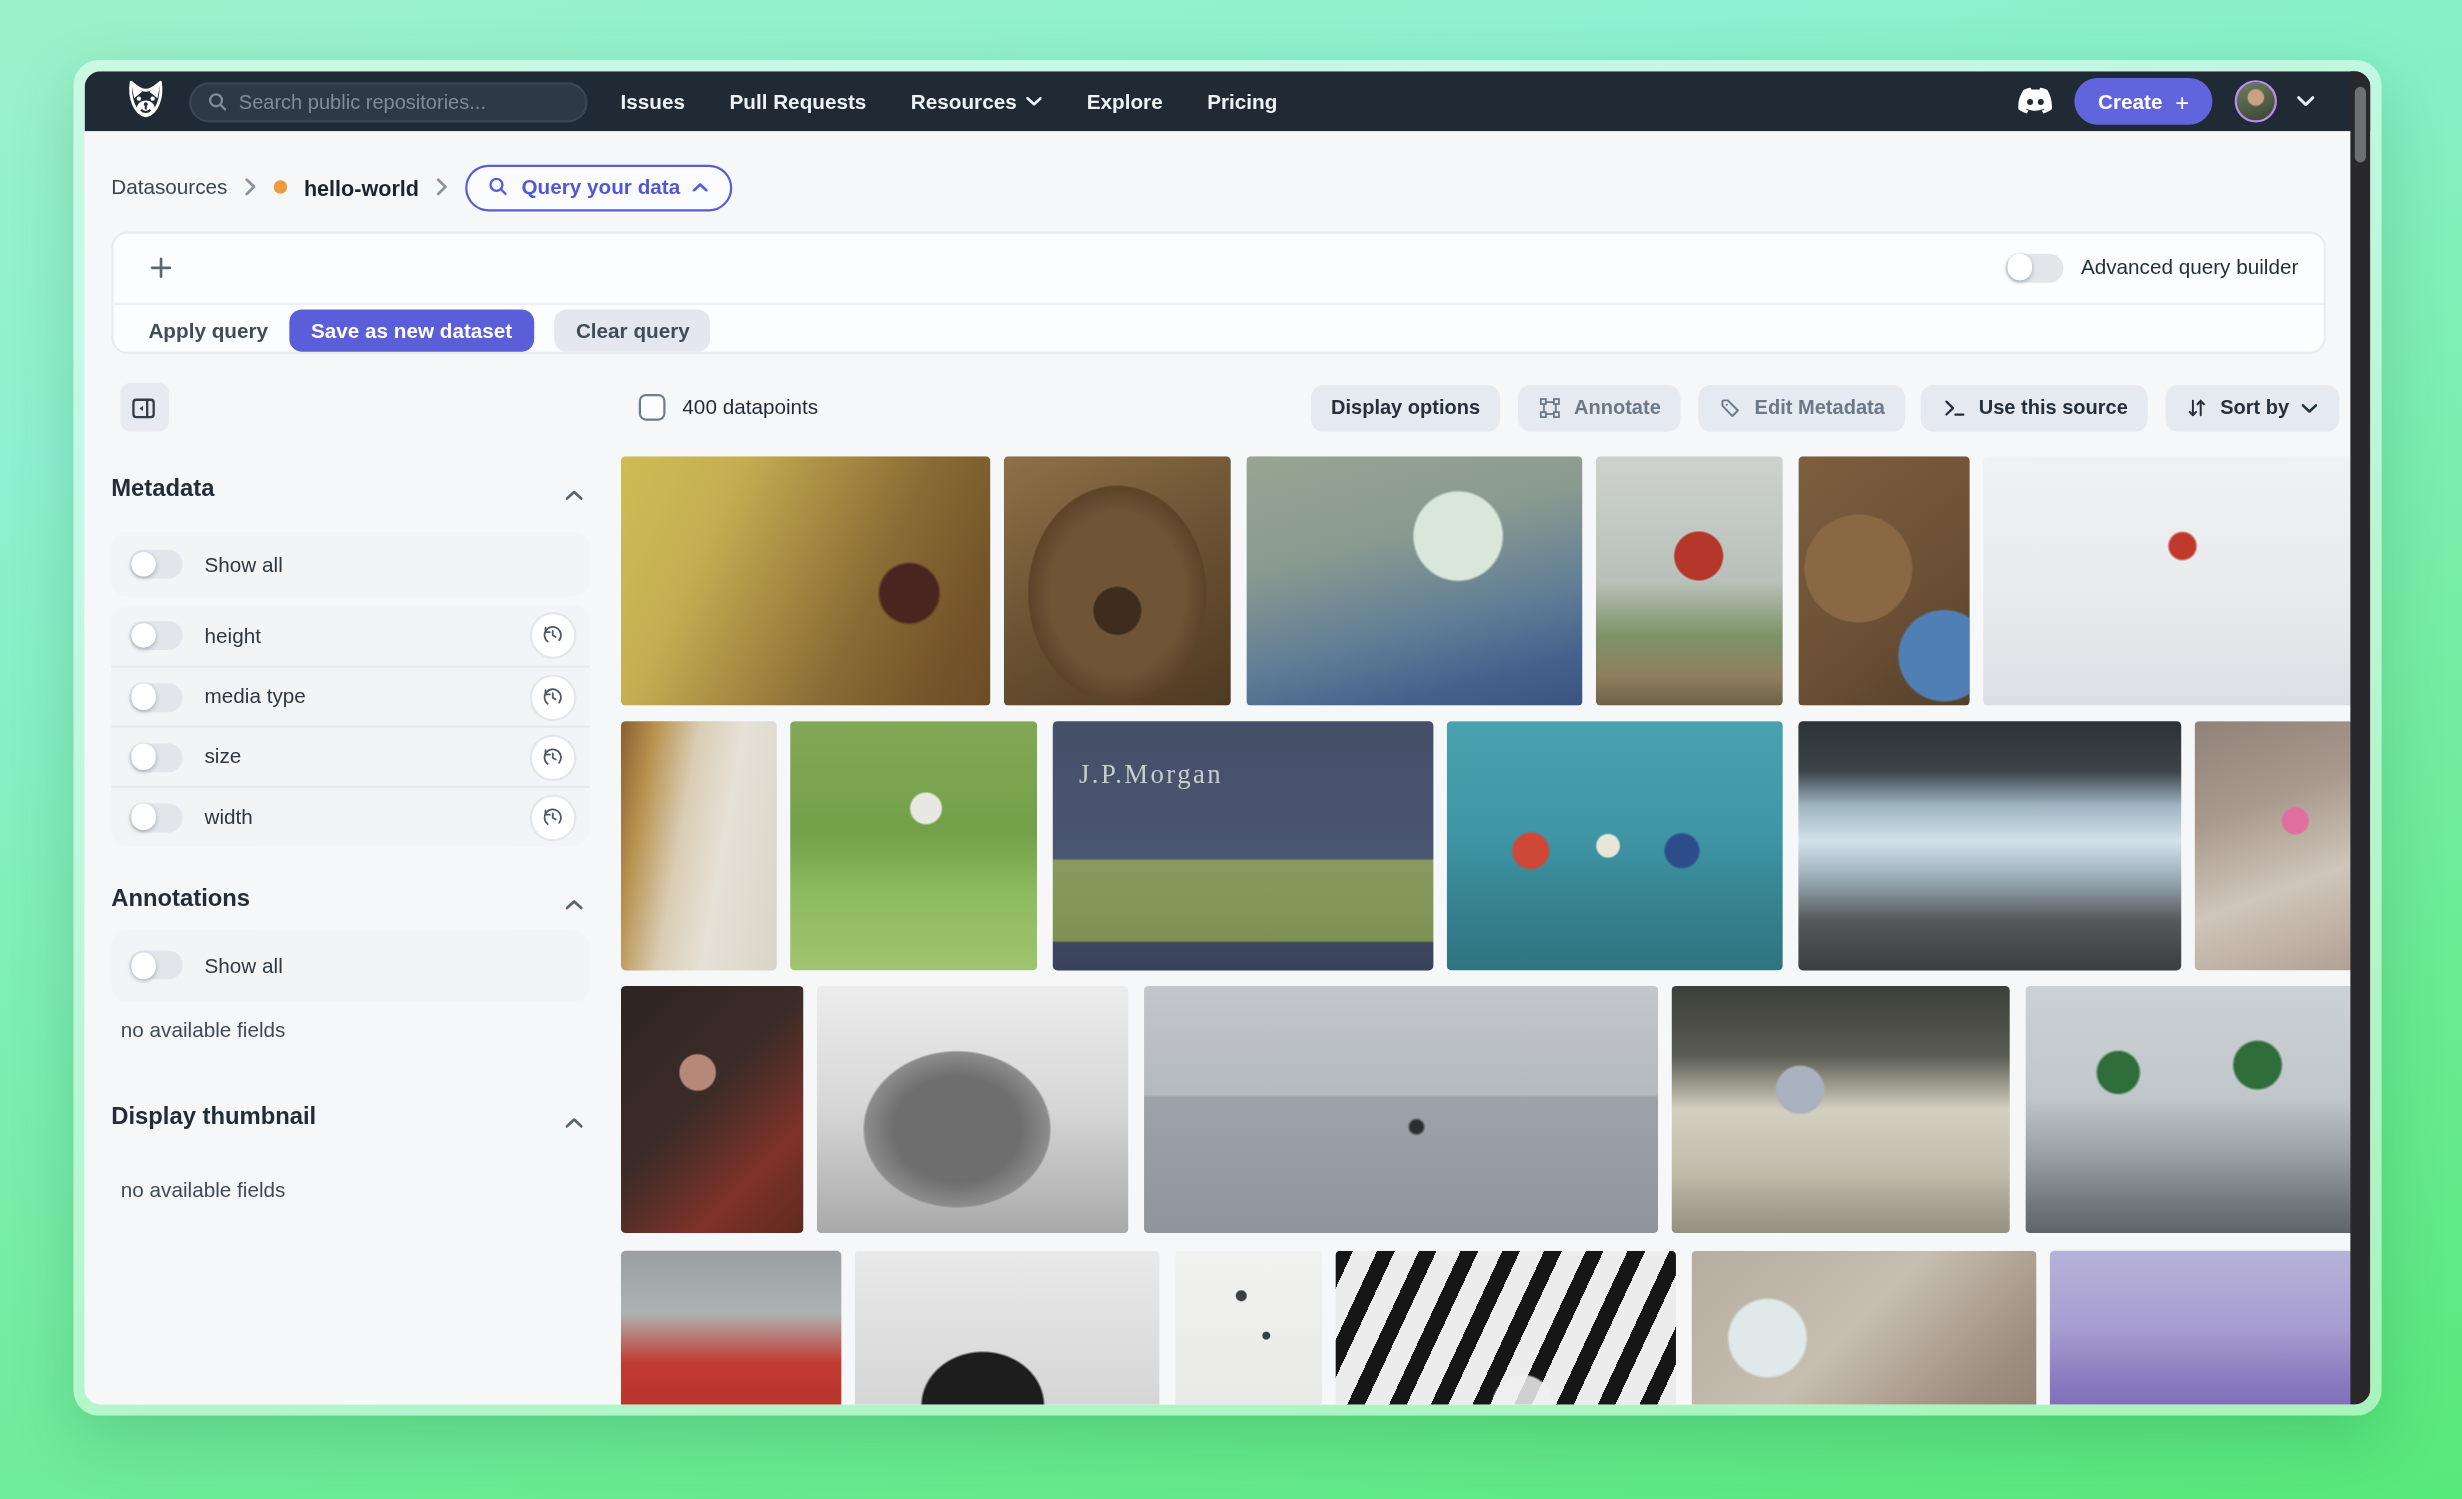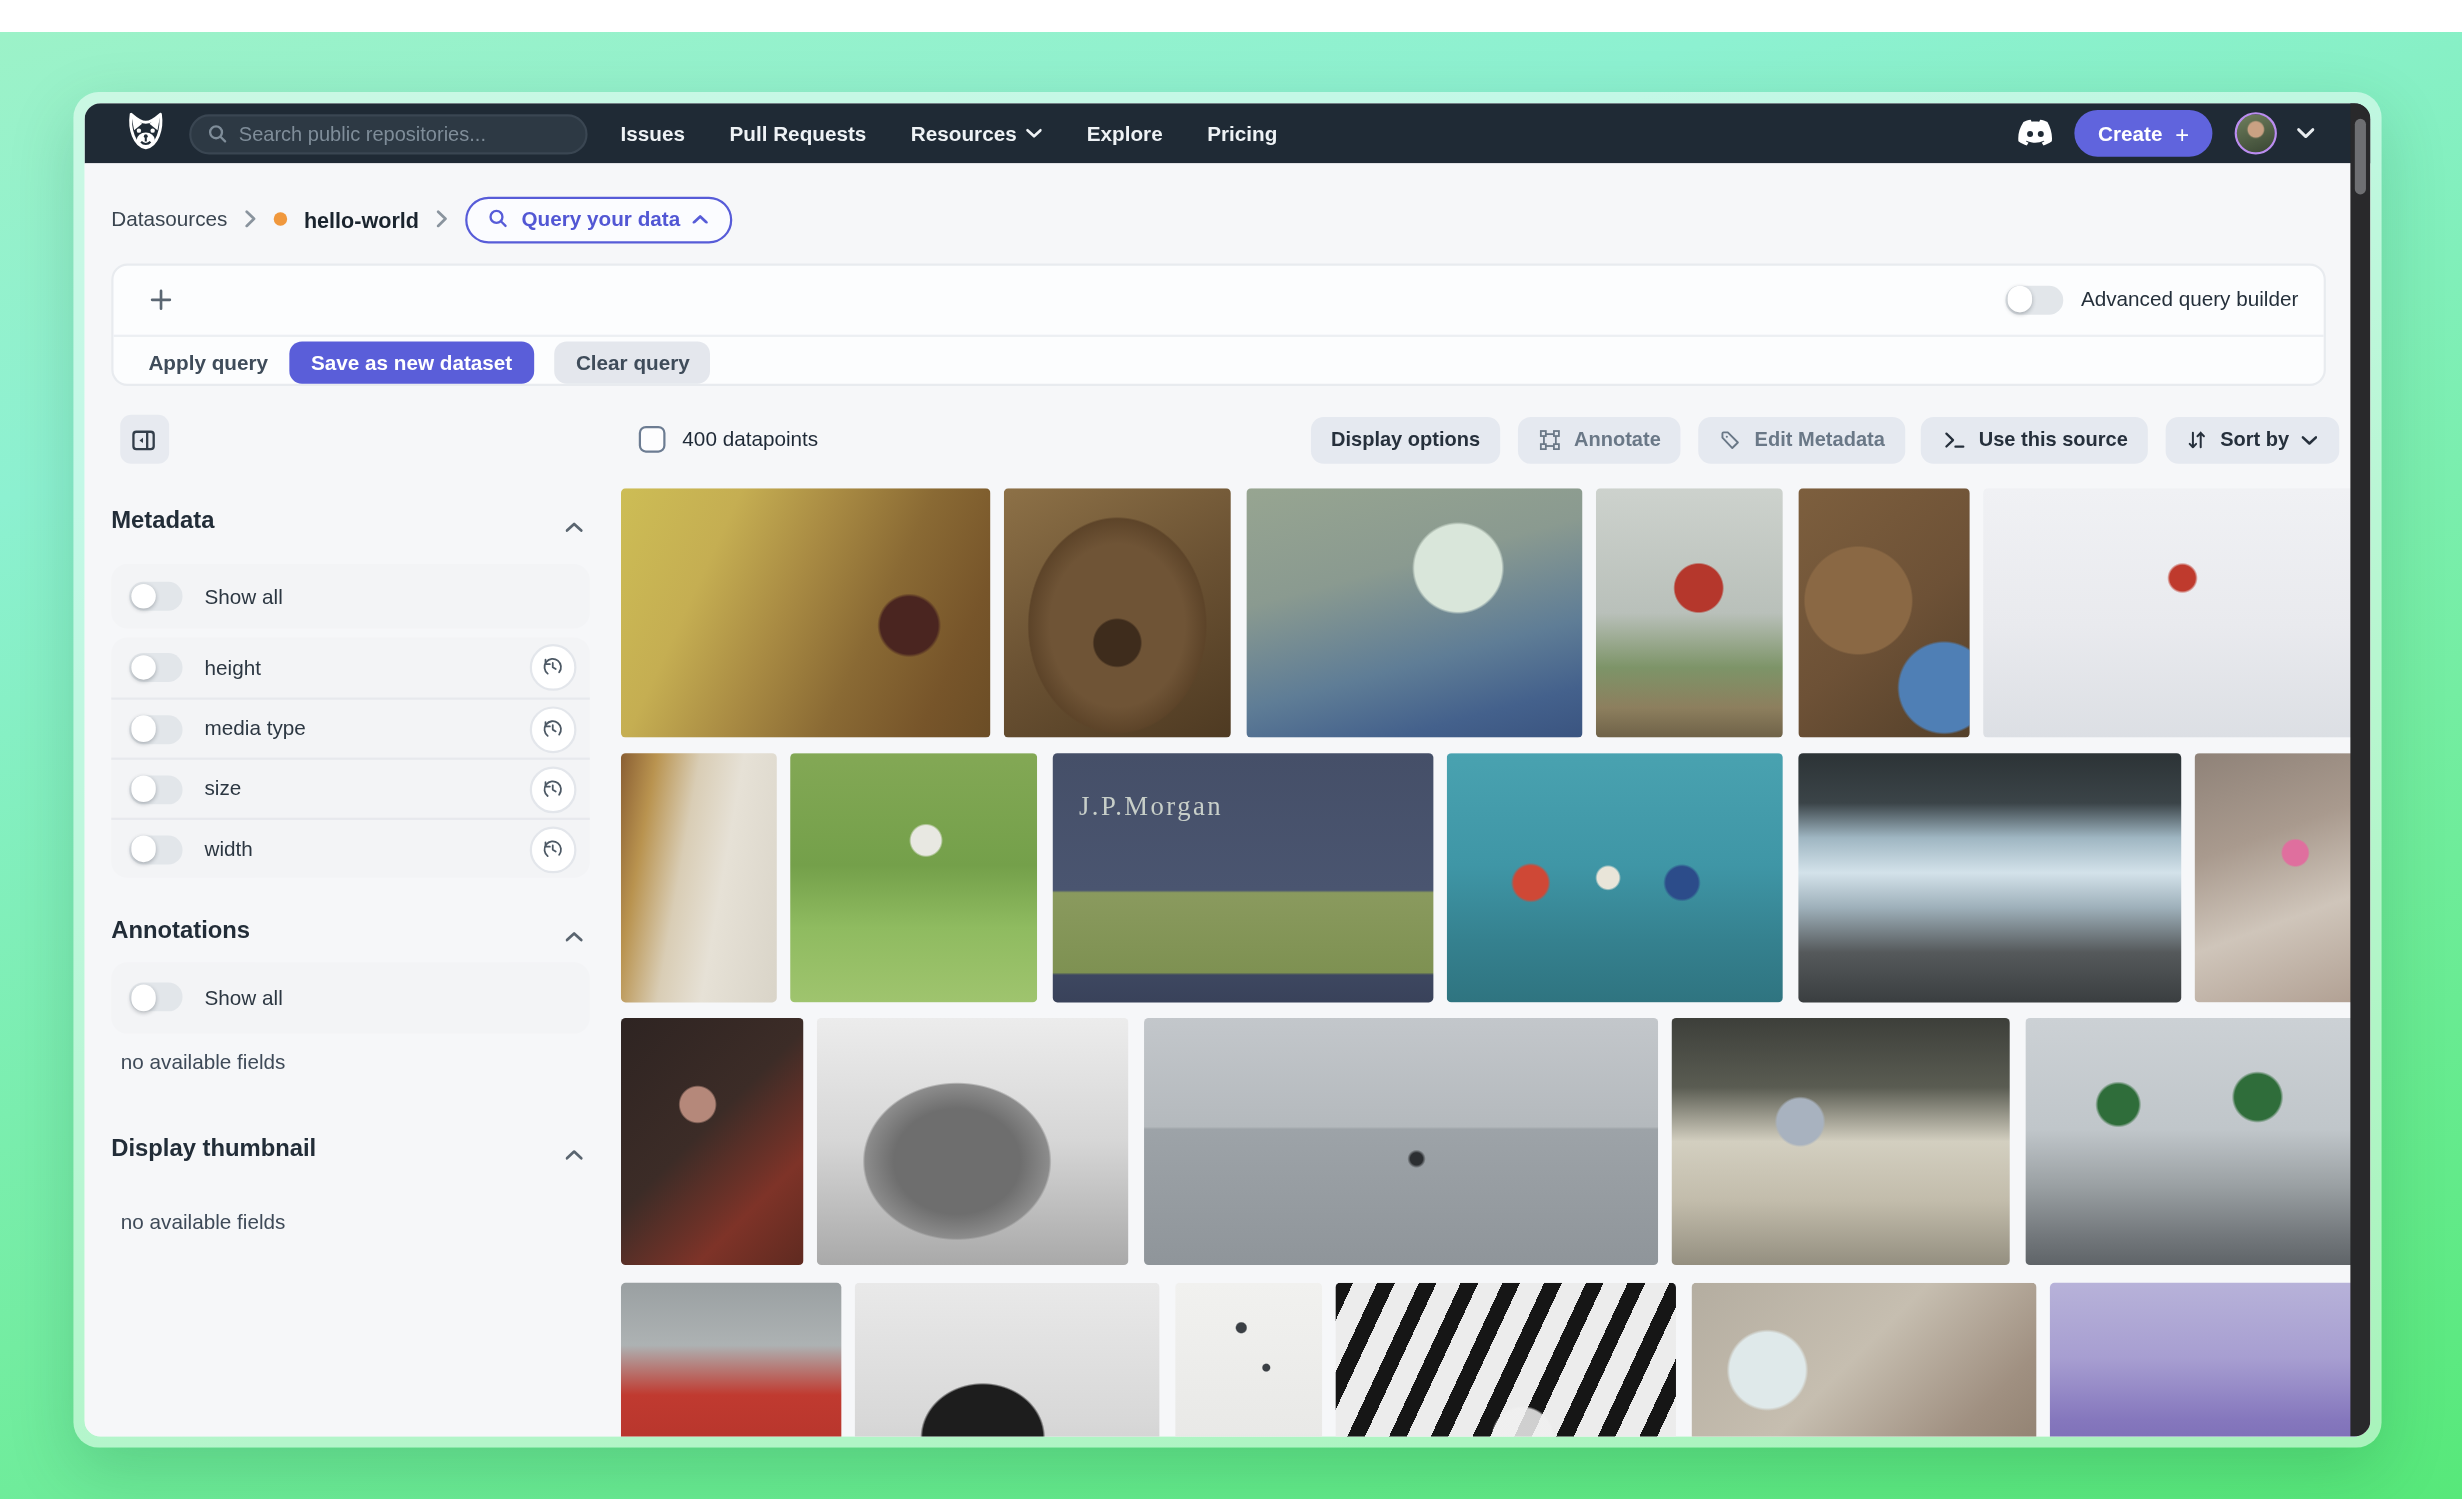--- a/index.html
+++ b/index.html
@@ -1,18 +1,18 @@
 <!DOCTYPE html>
 <html style="font-size:11.4px"><head>
 <meta charset="utf-8">
 <style>
   * { margin:0; padding:0; box-sizing:border-box; }
   html,body { width:2462px; height:1500px; overflow:hidden; }
   body { font-family:"Liberation Sans","DejaVu Sans",sans-serif; }
-  .bg { position:absolute; inset:0; background:linear-gradient(165deg,#9cf2c8 0%,#8df1d1 22%,#74eda2 62%,#57e87a 100%);margin-top:32px; }
+  .bg { position:absolute; inset:0; background:linear-gradient(165deg,#9cf2c8 0%,#8df1d1 22%,#74eda2 62%,#57e87a 100%); }
   .stage { position:absolute; left:0; top:0; width:1106px; height:674px; transform:scale(2.22574); transform-origin:0 0; }
 
   .window-frame { position:absolute; left:33px; top:27px; width:1037px; height:609px;
     background:rgba(255,255,255,0.48); border-radius:11.4px; padding:5px;
     box-shadow:0 10px 29px rgba(0,70,35,0.18); }
   .window { position:relative; width:1027px; height:599px; border-radius:7.2px; overflow:hidden; background:#f6f7f9; }
 
   
   .topbar { position:relative; height:27px; background:#1f2a35; display:flex; align-items:center; padding:0 25px 0 16.5px; }
   .logo { width:21px; height:21px; flex:none; cursor:pointer; }

